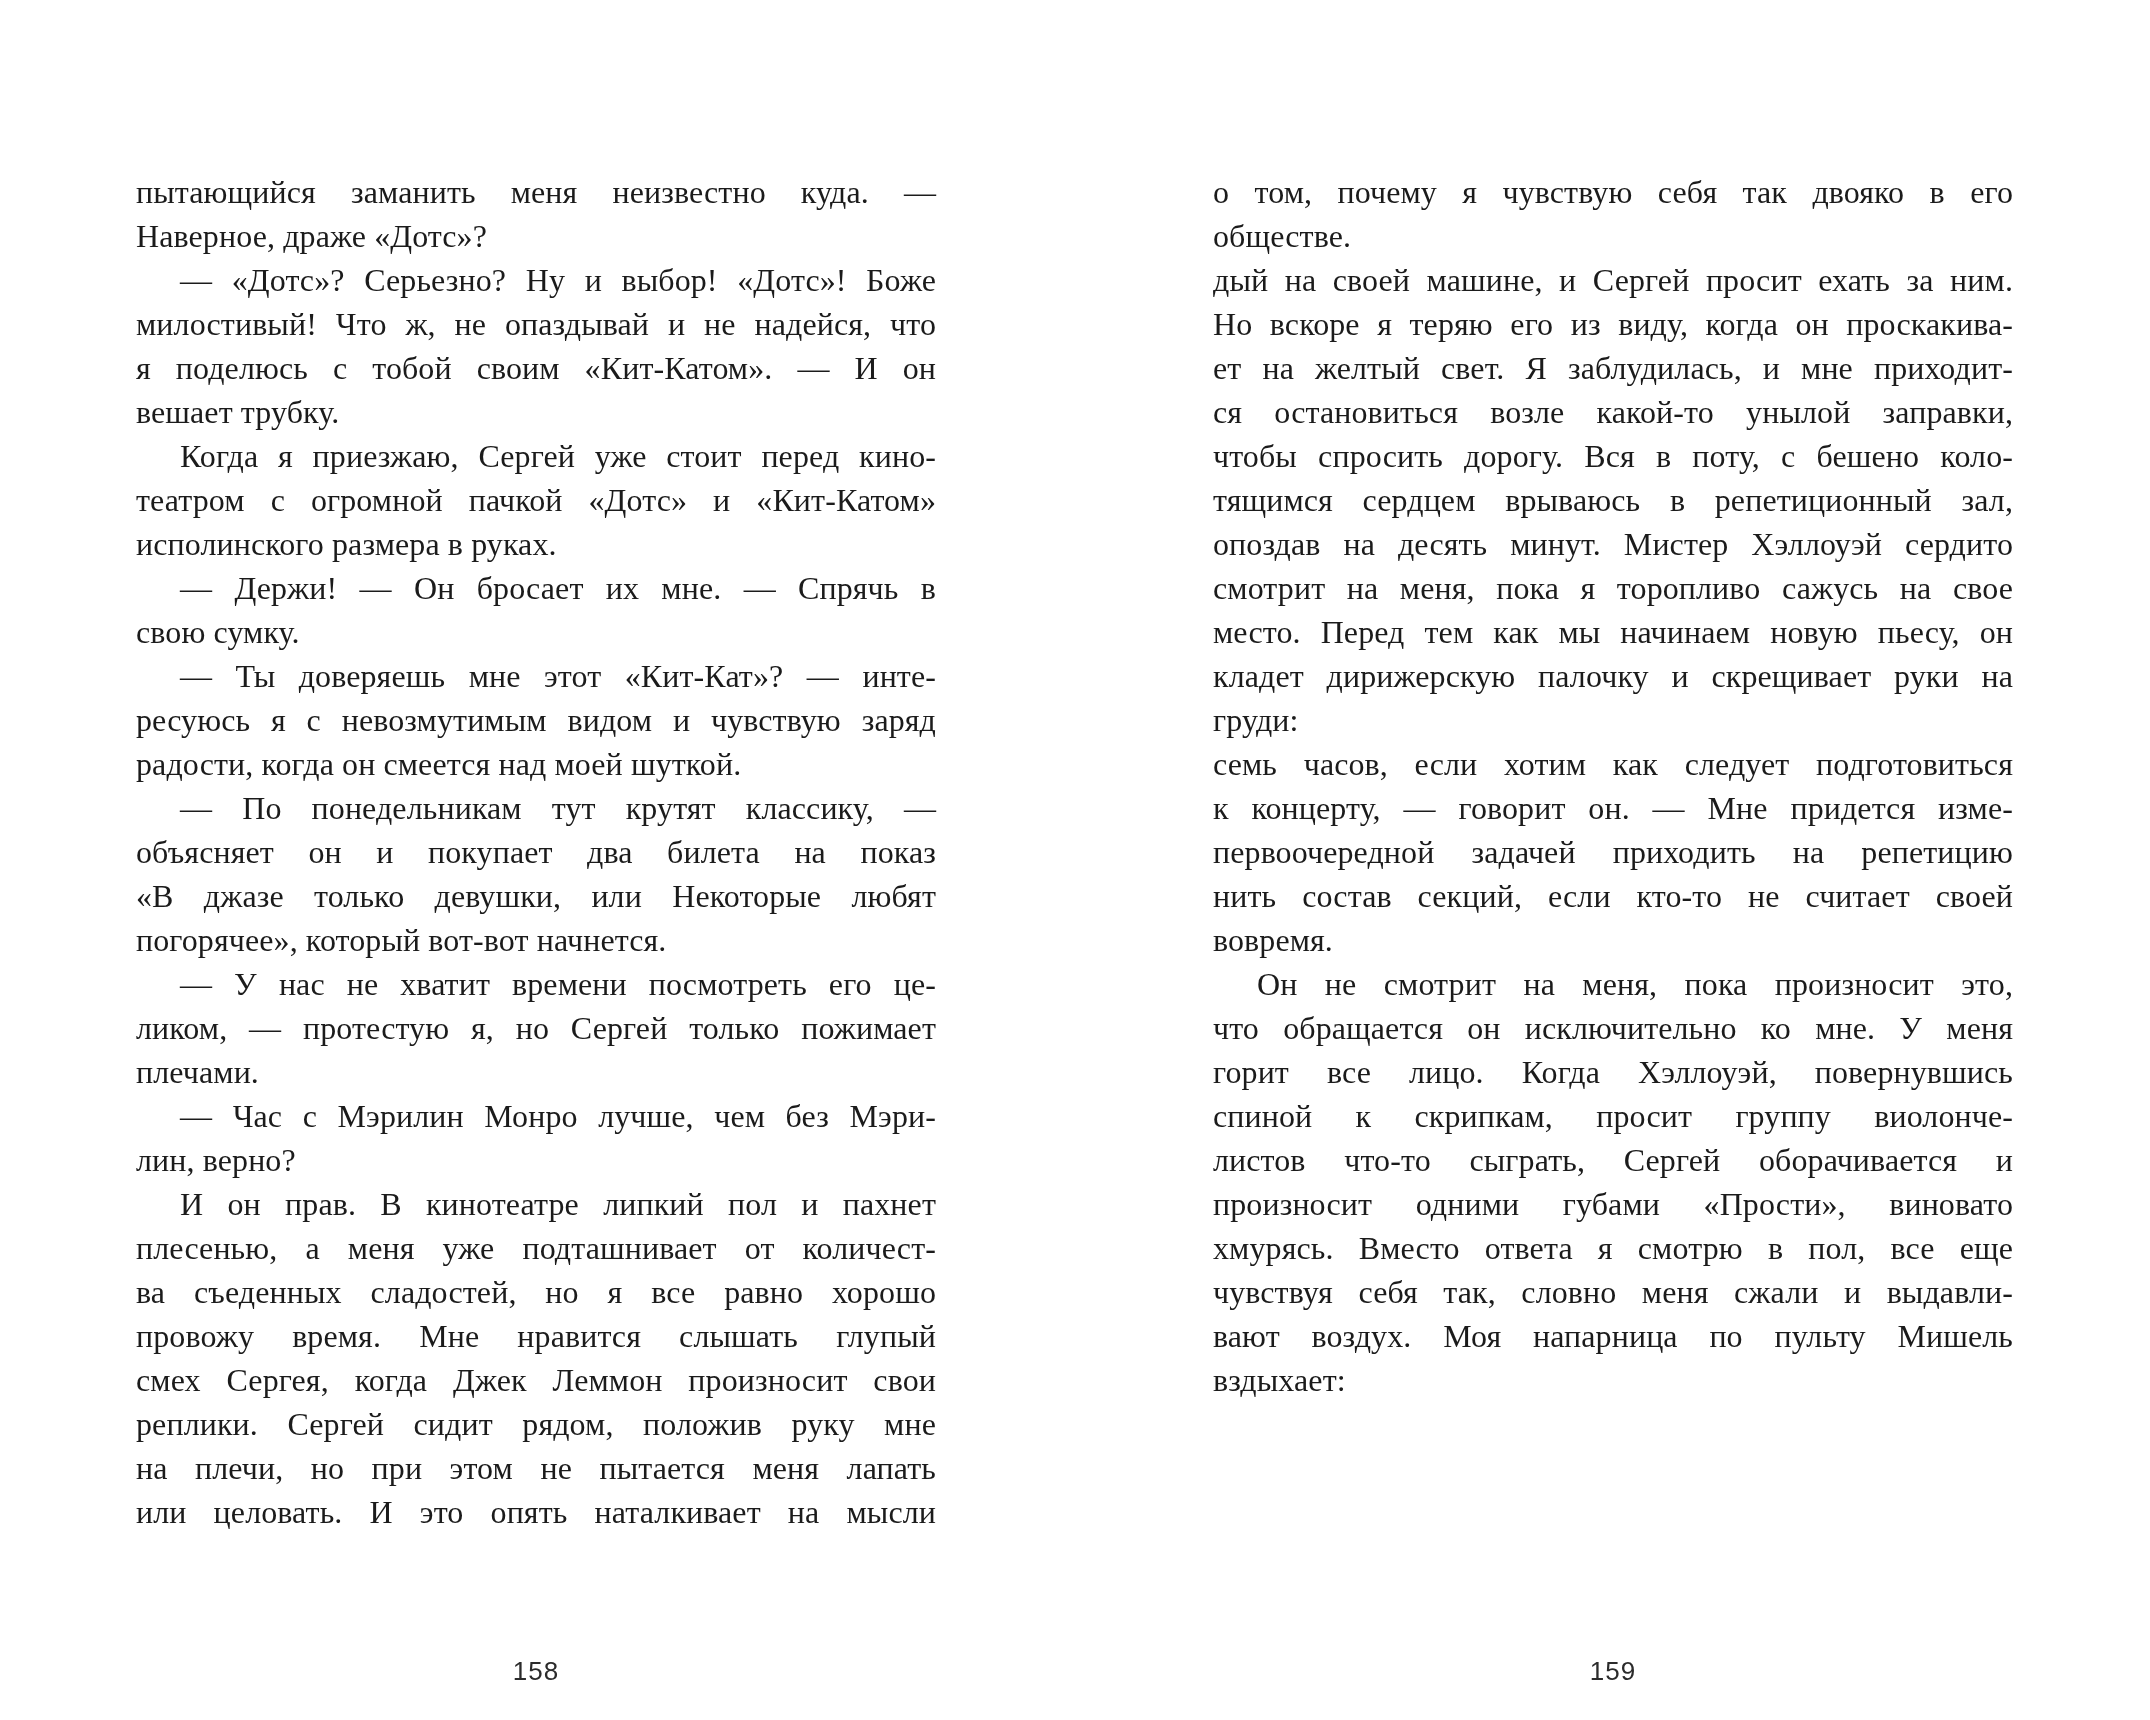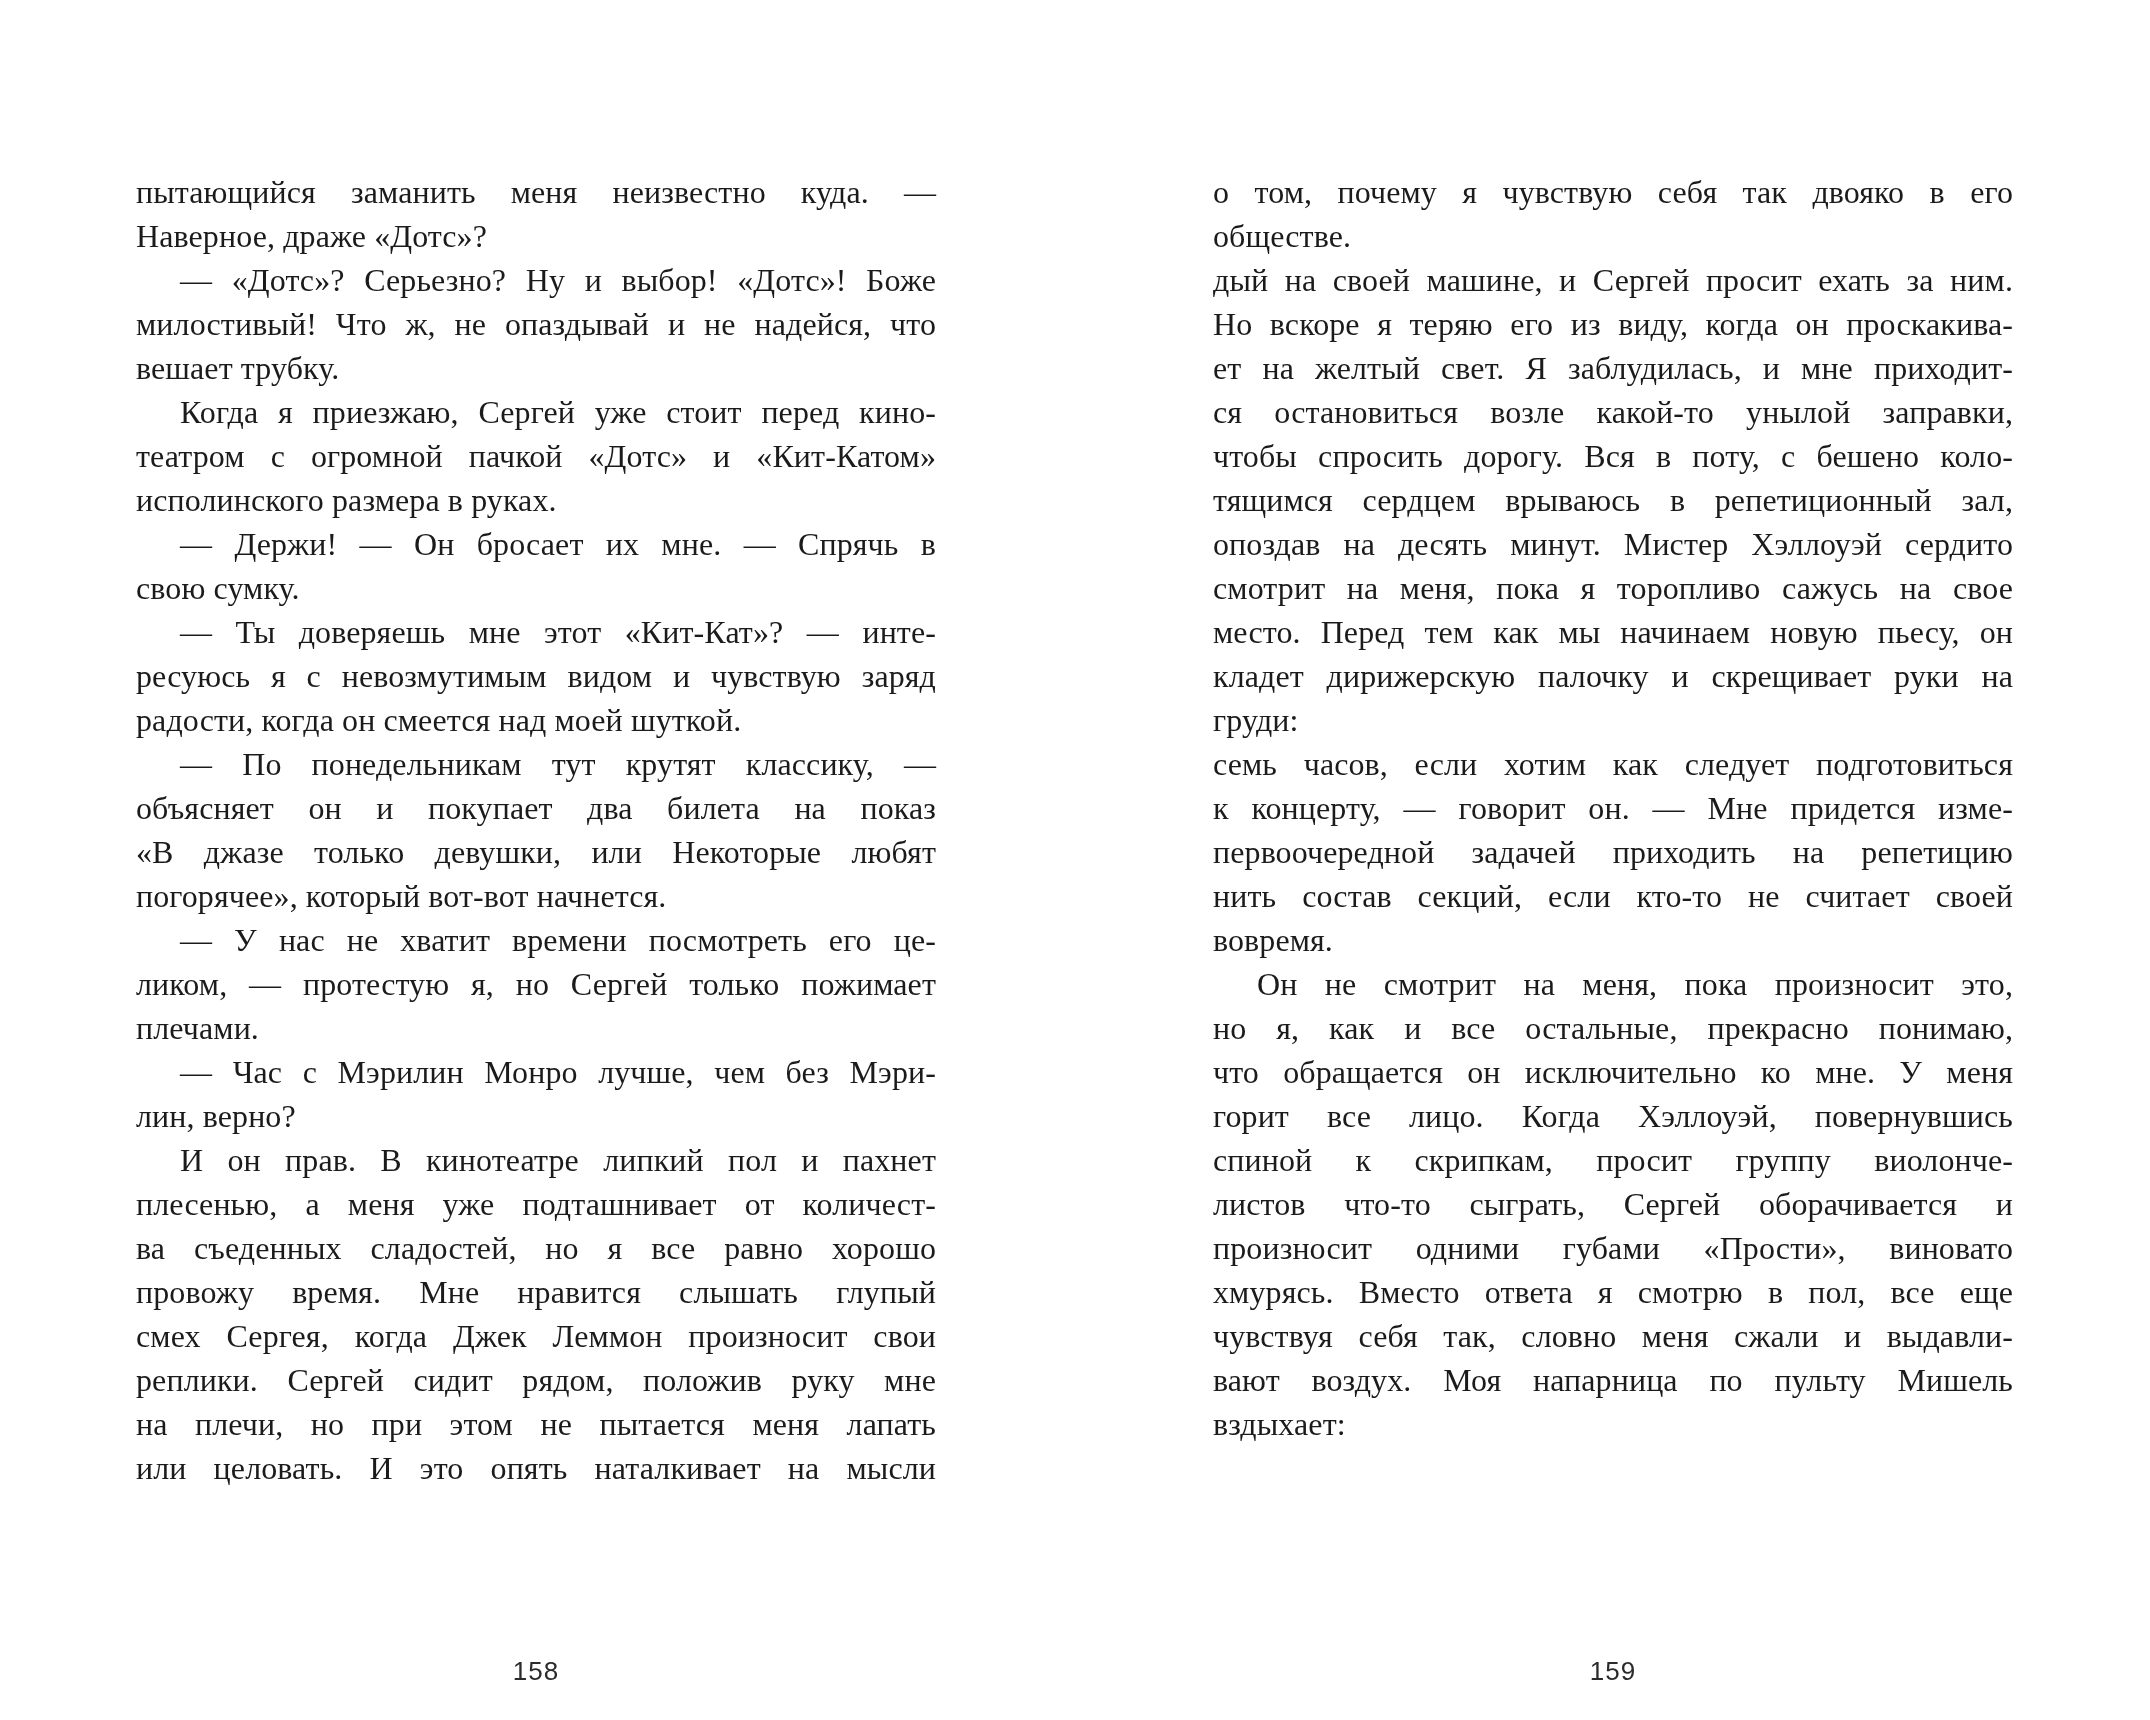--- a/index.html
+++ b/index.html
@@ -72,20 +72,21 @@
 <body>
 
 <div class="spread">
 
   <section class="page page-left">
     <div class="text-block">
         <div class="line">пытающийся заманить меня неизвестно куда. —</div>
         <div class="line flush-left">Наверное, драже «Дотс»?</div>
         <div class="line indent">— «Дотс»? Серьезно? Ну и выбор! «Дотс»! Боже</div>
         <div class="line">милостивый! Что ж, не опаздывай и не надейся, что</div>
+        <div class="line">я поделюсь с тобой своим «Кит-Катом». — И он</div>
         <div class="line flush-left">вешает трубку.</div>
         <div class="line indent">Когда я приезжаю, Сергей уже стоит перед кино-</div>
         <div class="line">театром с огромной пачкой «Дотс» и «Кит-Катом»</div>
         <div class="line flush-left">исполинского размера в руках.</div>
         <div class="line indent">— Держи! — Он бросает их мне. — Спрячь в</div>
         <div class="line flush-left">свою сумку.</div>
         <div class="line indent">— Ты доверяешь мне этот «Кит-Кат»? — инте-</div>
         <div class="line">ресуюсь я с невозмутимым видом и чувствую заряд</div>
         <div class="line flush-left">радости, когда он смеется над моей шуткой.</div>
         <div class="line indent">— По понедельникам тут крутят классику, —</div>
@@ -123,21 +124,20 @@
         <div class="line">смотрит на меня, пока я торопливо сажусь на свое</div>
         <div class="line">место. Перед тем как мы начинаем новую пьесу, он</div>
         <div class="line">кладет дирижерскую палочку и скрещивает руки на</div>
         <div class="line flush-left">груди:</div>
         <div class="line">семь часов, если хотим как следует подготовиться</div>
         <div class="line">к концерту, — говорит он. — Мне придется изме-</div>
         <div class="line">первоочередной задачей приходить на репетицию</div>
         <div class="line">нить состав секций, если кто-то не считает своей</div>
         <div class="line flush-left">вовремя.</div>
         <div class="line indent">Он не смотрит на меня, пока произносит это,</div>
-        <div class="line">но я, как и все остальные, прекрасно понимаю,</div>
         <div class="line">что обращается он исключительно ко мне. У меня</div>
         <div class="line">горит все лицо. Когда Хэллоуэй, повернувшись</div>
         <div class="line">спиной к скрипкам, просит группу виолонче-</div>
         <div class="line">листов что-то сыграть, Сергей оборачивается и</div>
         <div class="line">произносит одними губами «Прости», виновато</div>
         <div class="line">хмурясь. Вместо ответа я смотрю в пол, все еще</div>
         <div class="line">чувствуя себя так, словно меня сжали и выдавли-</div>
         <div class="line">вают воздух. Моя напарница по пульту Мишель</div>
         <div class="line flush-left">вздыхает:</div>
       </div>

